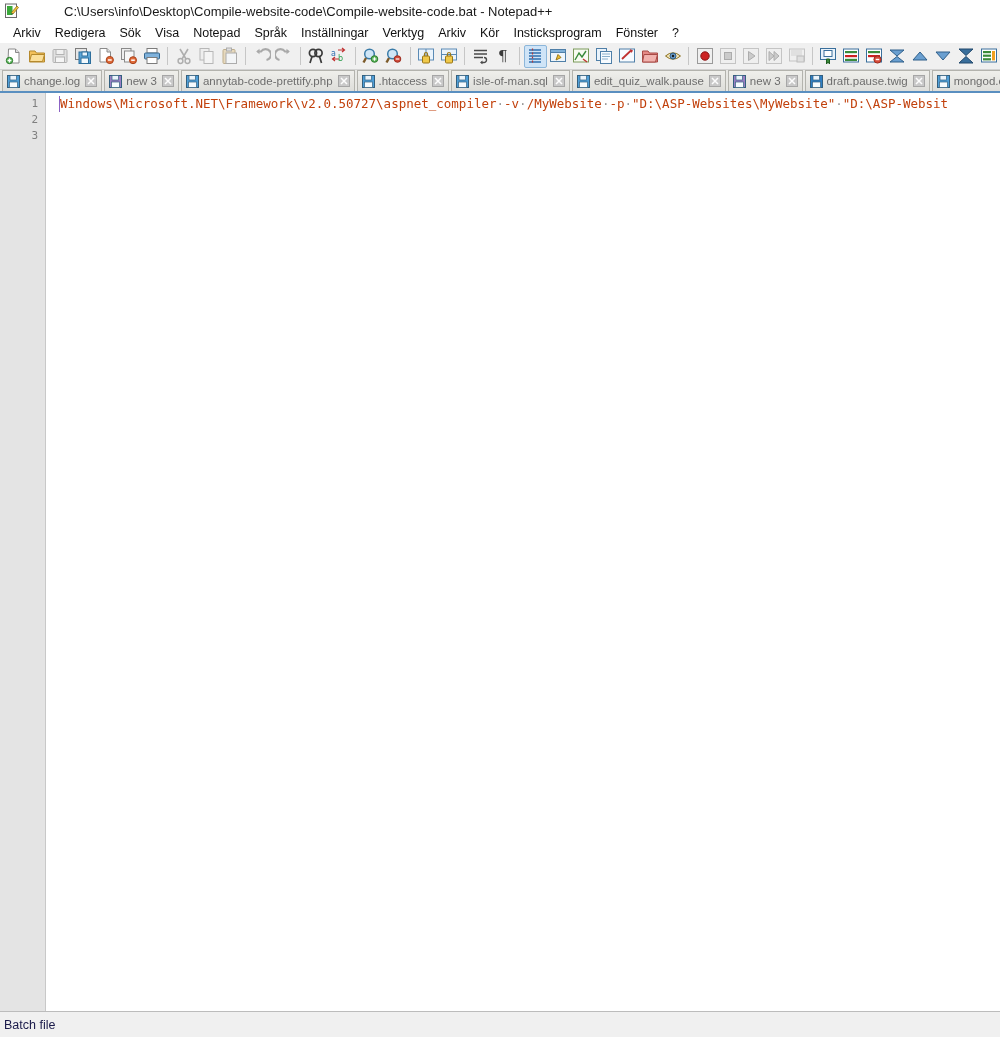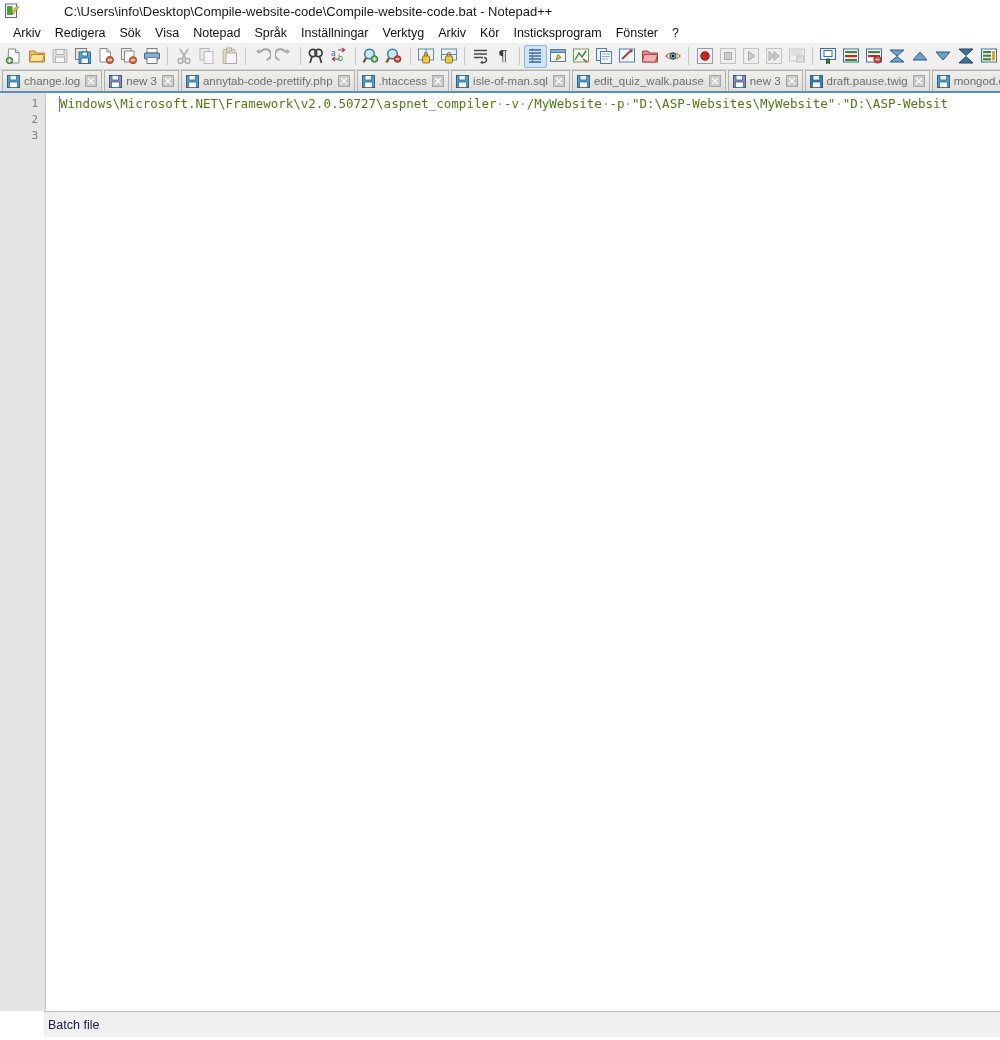--- a/index.html
+++ b/index.html
@@ -153,21 +153,21 @@
     font-family: "DejaVu Sans Mono", monospace;
     font-size: 12.5px;
     white-space: pre;
     padding-left: 1px;
     position: relative;
   }
   .code-line.current {
     background: #e8e8fb;
   }
   .tok-cmd { color: #000080; font-weight: bold; }
-  .tok-path { color: #4d7c0f; }
+  .tok-path { color: #c2410c; }
   .sp { color: #9a9a9a; }
   .caret {
     position: absolute;
     left: 0; top: 1px;
     width: 1px; height: 14px;
     background: #7a3fb8;
   }
   .indent-mark {
     position: absolute;
     left: 0; top: 0;
@@ -178,21 +178,20 @@
   
   #statusbar {
     height: 26px;
     background: #f0f0f0;
     border-top: 1px solid #bcbcbc;
     display: flex;
     align-items: center;
     padding-left: 4px;
     font-size: 12.5px;
     color: #1a1a4a;
-    margin-left: 44px;
   }
 </style>
 </head>
 <body>
 
 <div id="titlebar">
   <span class="app-icon">
     <svg width="16" height="16" viewBox="0 0 16 16">
       <rect x="1.5" y="1" width="11" height="13.5" fill="#fdfdfd" stroke="#6a6a6a" stroke-width="1"></rect>
       <rect x="3" y="3" width="5.5" height="9" fill="#3aa93a"></rect>

